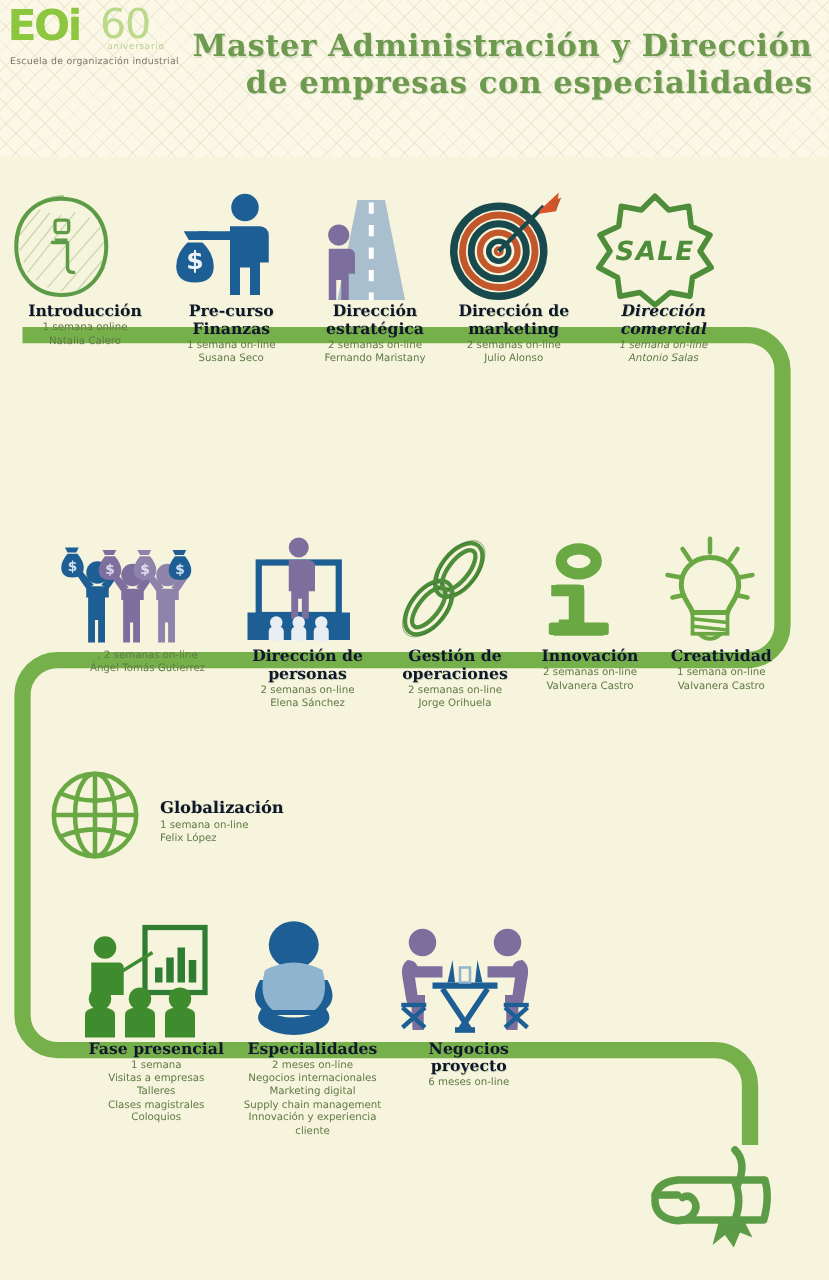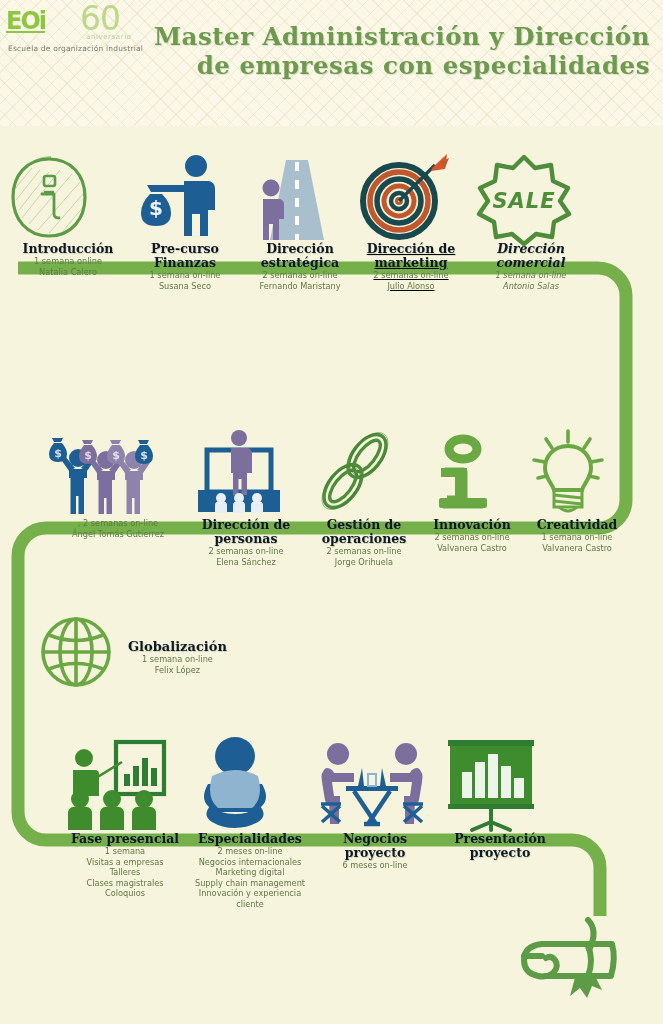--- a/index.html
+++ b/index.html
@@ -16,22 +16,22 @@
     position:absolute;left:0;top:0;width:663px;height:126px;
     background-color:#fbf8e8;
     background-image:
       repeating-linear-gradient(45deg, rgba(226,216,186,.40) 0 1px, transparent 1px 11px),
       repeating-linear-gradient(-45deg, rgba(226,216,186,.40) 0 1px, transparent 1px 11px);
     box-sizing:border-box;
   }
   .logo{position:absolute;left:6px;top:4px;width:140px;height:52px;}
   .logo-main{
     font-family:"DejaVu Sans", sans-serif;
-    font-weight:bold;font-size:24px;line-height:34px;
-    color:#8dc63f;letter-spacing:-2px;text-decoration:underline;
+    font-weight:bold;font-size:34px;line-height:34px;
+    color:#8dc63f;letter-spacing:-2px;
   }
   .logo-60{
     position:absolute;left:74px;top:-2px;
     font-size:33px;line-height:33px;color:#bcd98a;font-weight:normal;
     letter-spacing:-1px;
   }
   .logo-aniv{
     position:absolute;left:80px;top:29px;
     font-size:7px;color:#b9cf92;letter-spacing:.6px;
   }
@@ -61,21 +61,21 @@
   .lbl{
     font-family:"DejaVu Serif", serif;
     font-weight:bold;color:#0f172a;
     font-size:12.5px;line-height:14px;
     text-shadow:.7px .7px 0 rgba(130,160,100,.35);
   }
   .sub{
     font-family:"DejaVu Sans", sans-serif;
     color:#5f7a46;font-size:8.2px;line-height:9.6px;margin-top:1px;
   }
-  .glob-label{text-align:center;}
+  .glob-label{}
   .glob-label .lbl{font-size:13px;}
   svg{display:block;overflow:visible;}
 </style>
 </head>
 <body>
 
 <div id="poster">
 
   <div class="header">
 
@@ -164,21 +164,21 @@
             <circle cx="29" cy="36" r="8.5"></circle>
             <path d="M21 47 h16 a5 5 0 0 1 5 5 v15 h-5 v21 h-6 V72 h-4 v16 h-6 V52 a5 5 0 0 1 0 0 z"></path>
           </g>
         </svg>
       </div>
       <div class="lbl">Dirección estratégica</div>
       <div class="sub">2 semanas on-line</div>
       <div class="sub">Fernando Maristany</div>
     </div>
 
-    <div class="item" style="left:352px;top:26px;width:118px;text-decoration:underline;">
+    <div class="item" style="left:352px;top:26px;width:118px;">
       <div class="icon-box">
         <svg width="100" height="90" viewBox="0 0 100 90">
           <g fill="none">
             <circle cx="47" cy="49" r="36" stroke="#17494d" stroke-width="6"></circle>
             <circle cx="47" cy="49" r="29" stroke="#c2572c" stroke-width="5.5"></circle>
             <circle cx="47" cy="49" r="22" stroke="#17494d" stroke-width="5.5"></circle>
             <circle cx="47" cy="49" r="15" stroke="#c2572c" stroke-width="5"></circle>
             <circle cx="47" cy="49" r="8" stroke="#17494d" stroke-width="4.5"></circle>
             <circle cx="47" cy="49" r="2.5" stroke="#c2572c" stroke-width="3"></circle>
             <line x1="47" y1="49" x2="83" y2="13" stroke="#17494d" stroke-width="3.4"></line>
@@ -438,43 +438,20 @@
             <line x1="88" y1="70" x2="106" y2="86"></line>
               <line x1="106" y1="70" x2="88" y2="86"></line>
             <line x1="87" y1="68" x2="107" y2="68"></line>
           </g>
         </svg>
       </div>
       <div class="lbl">Negocios proyecto</div>
       <div class="sub">6 meses on-line</div>
     </div>
 
-    <div class="item" style="left:430px;top:610px;width:140px;">
-      <div class="icon-box">
-        <svg width="120" height="96" viewBox="0 0 120 96">
-          <rect x="18" y="4" width="86" height="6" fill="#2f7d32"></rect>
-          <rect x="20" y="10" width="82" height="58" fill="#3e8c2e"></rect>
-          <rect x="18" y="68" width="86" height="5" fill="#2f7d32"></rect>
-          <g fill="#eef4ea">
-            <rect x="32" y="36" width="10" height="26"></rect>
-            <rect x="45" y="26" width="10" height="36"></rect>
-            <rect x="58" y="18" width="10" height="44"></rect>
-            <rect x="71" y="30" width="10" height="32"></rect>
-            <rect x="84" y="42" width="10" height="20"></rect>
-          </g>
-          <rect x="59" y="73" width="4" height="14" fill="#2f7d32"></rect>
-          <g stroke="#2f7d32" stroke-width="4" fill="none" stroke-linecap="round">
-            <line x1="61" y1="86" x2="42" y2="94"></line>
-            <line x1="61" y1="86" x2="80" y2="94"></line>
-            <line x1="61" y1="86" x2="61" y2="94"></line>
-          </g>
-        </svg>
-      </div>
-      <div class="lbl">Presentación proyecto</div>
-    </div>
 
     <div style="position:absolute;left:504px;top:790px;">
       <svg width="130" height="96" viewBox="0 0 130 96">
         <g fill="none" stroke="#5d9c46" stroke-width="6" stroke-linejoin="round" stroke-linecap="round">
           <path d="M84 4 q10 10 2 28"></path>
           <path d="M38 28 q-18 2 -18 16 q0 13 14 16 q10 2 16 -4 q5 -6 1 -12 q-4 -5 -9 -2"></path>
           <path d="M20 40 h18"></path>
           <path d="M40 28 h68 q4 14 -1 32 h-66"></path>
           <path d="M84 30 q6 14 0 30"></path>
         </g>

